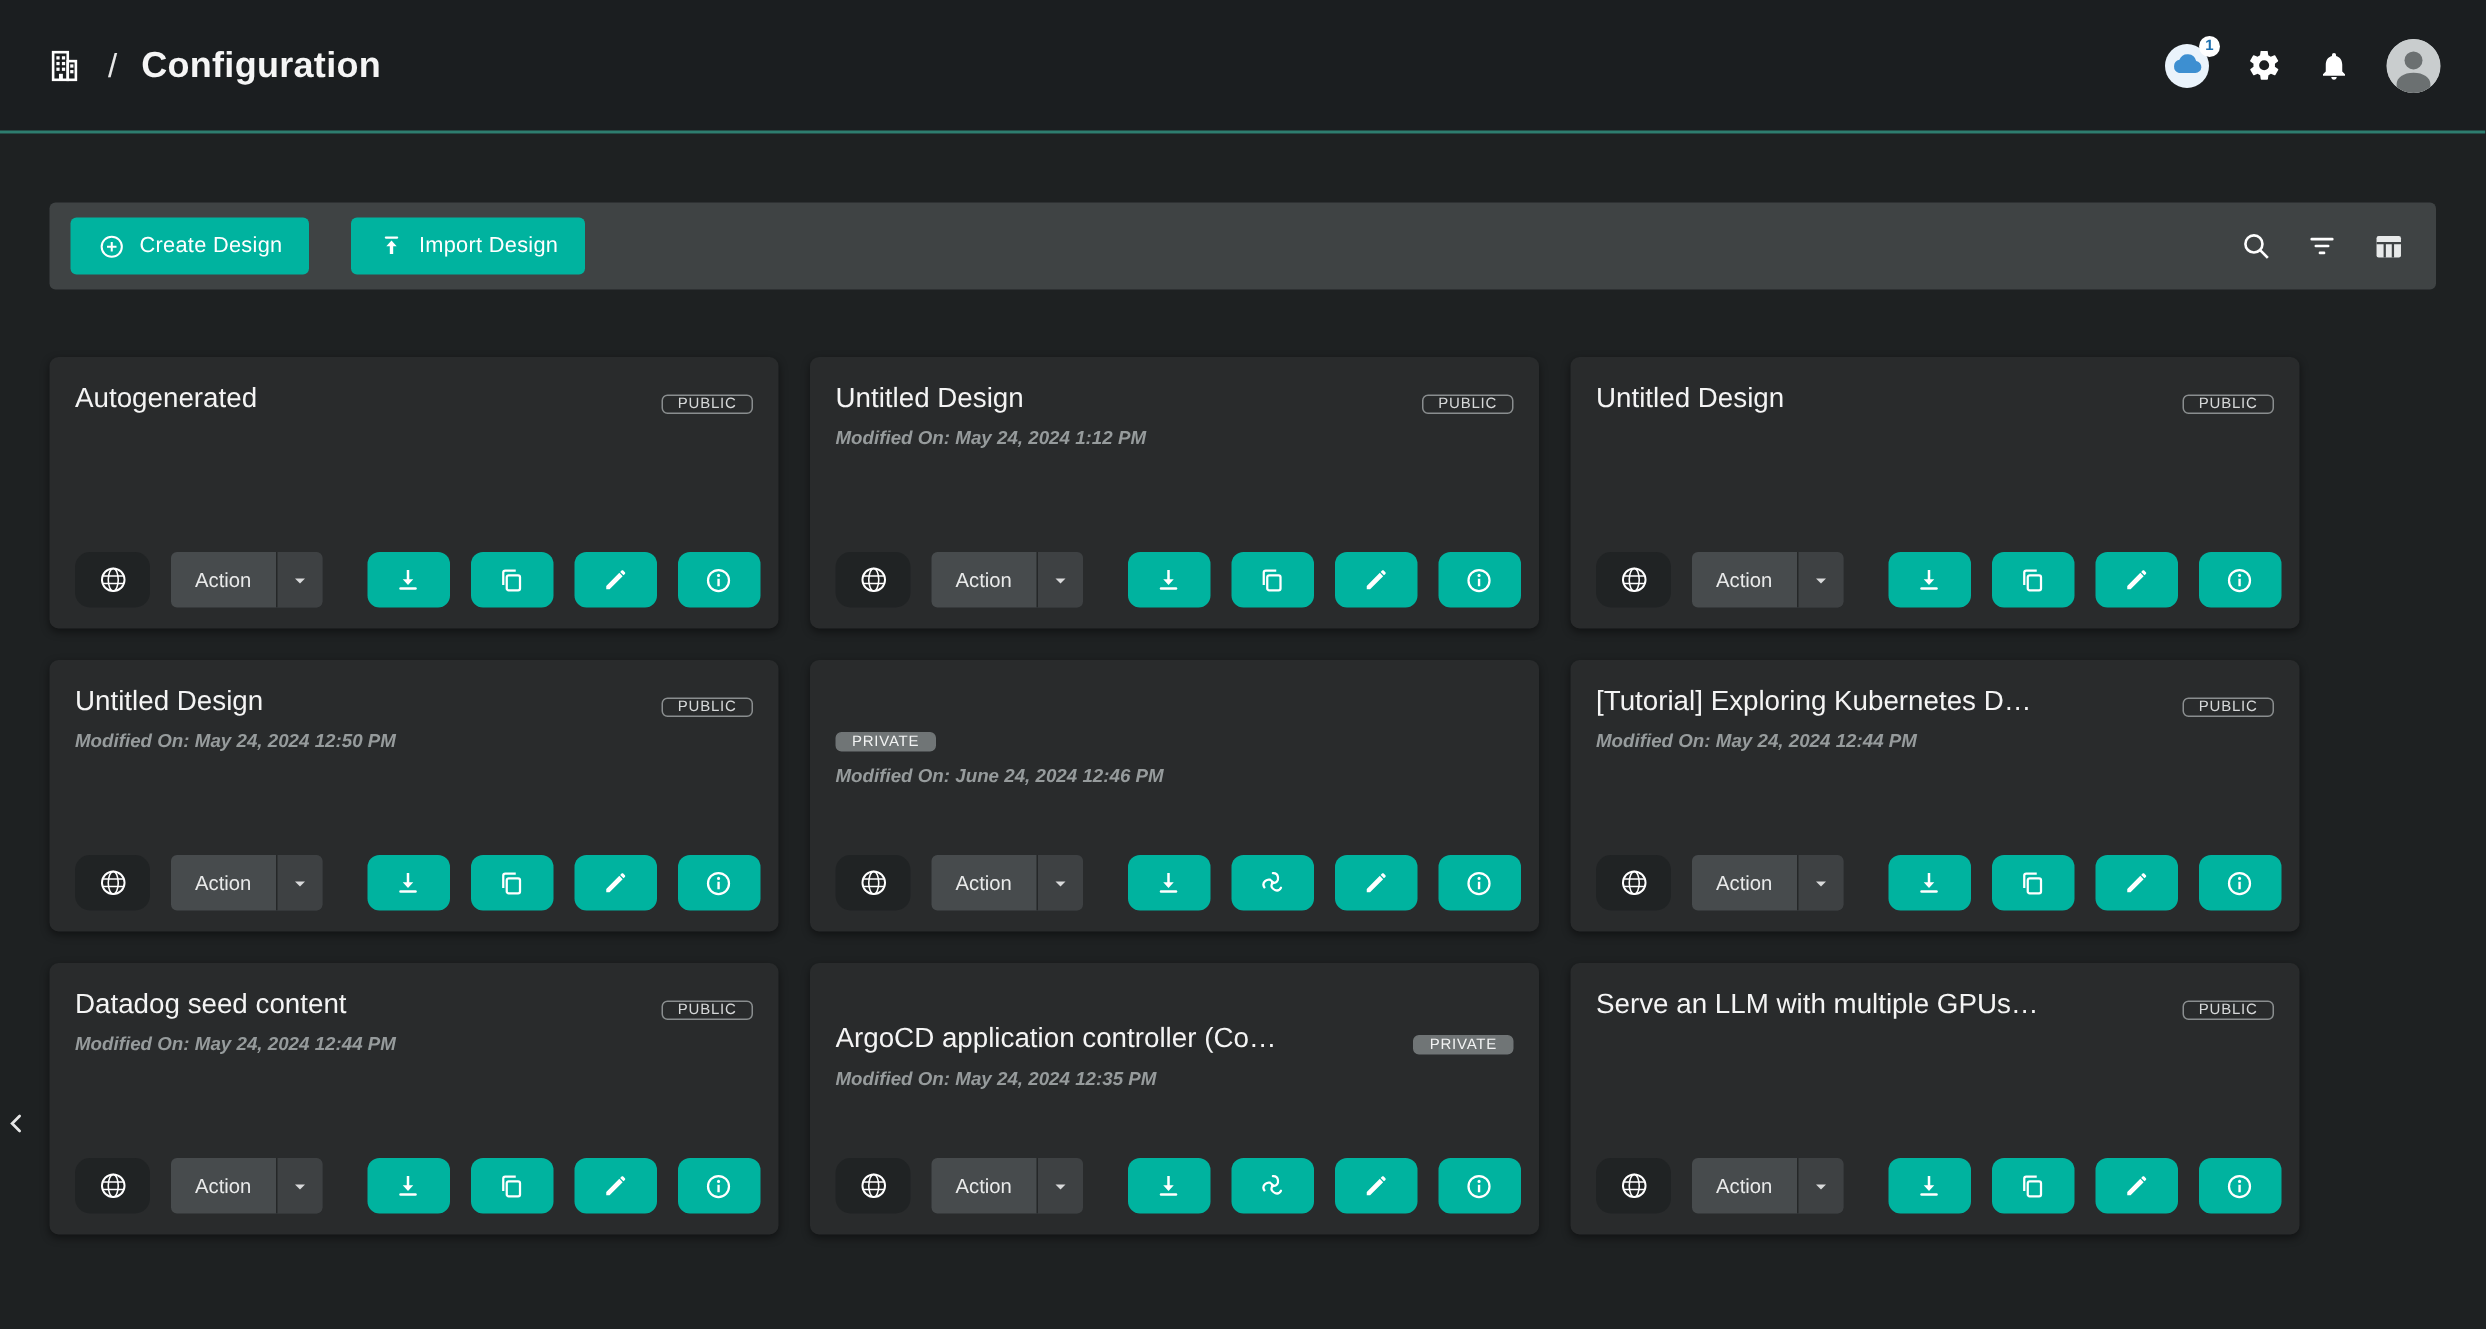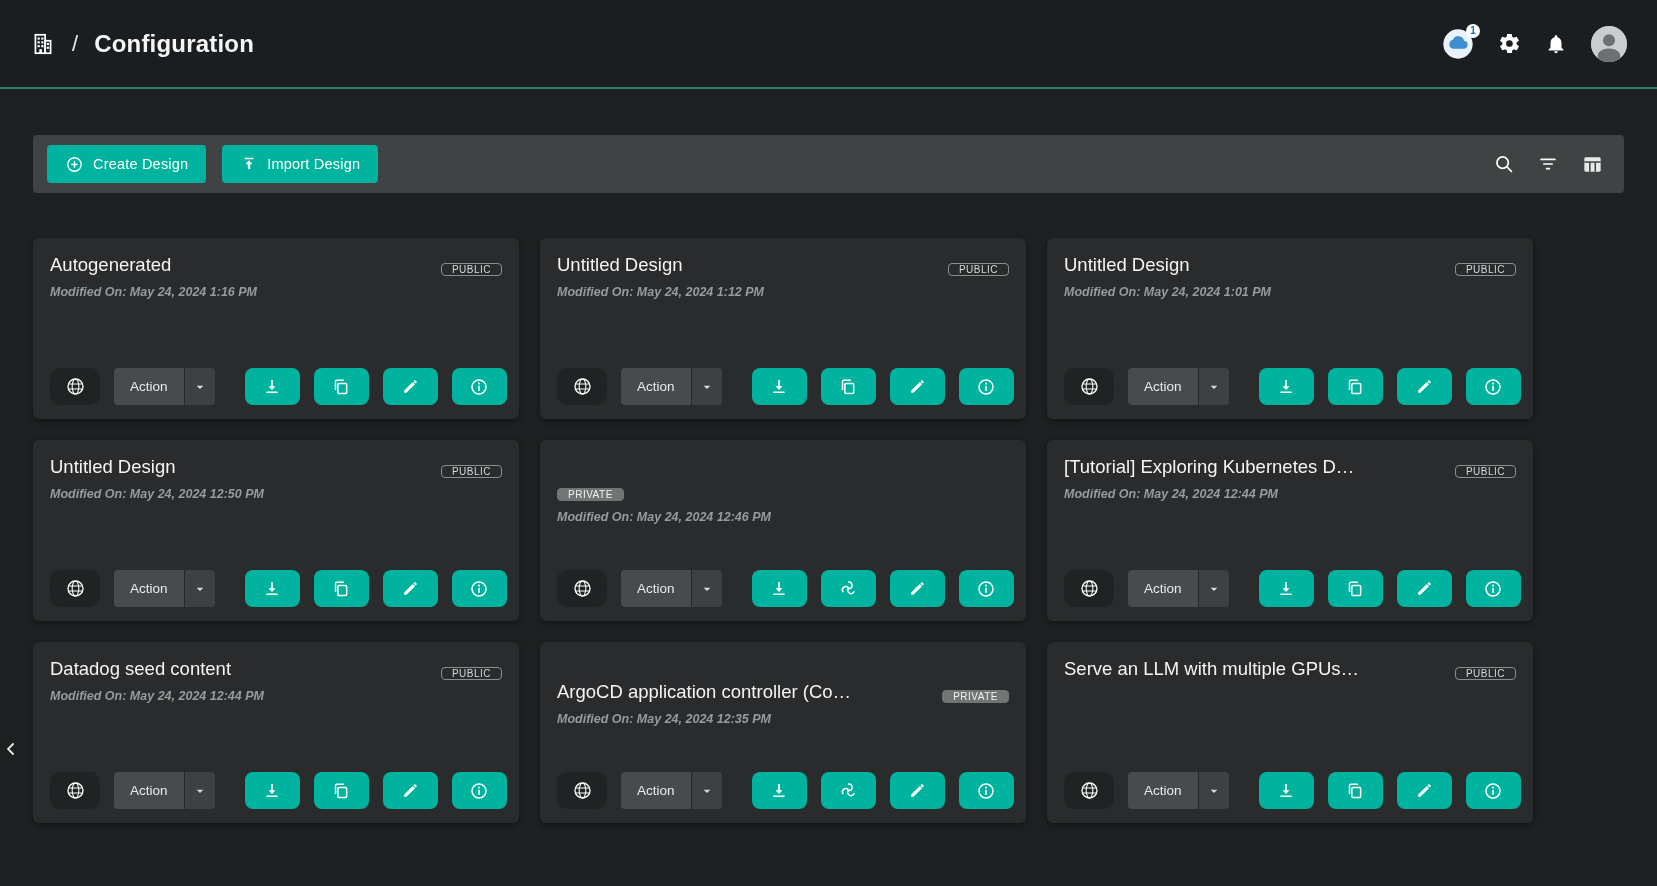--- a/index.html
+++ b/index.html
@@ -21,21 +21,21 @@
   .cloud-wrap{position:relative;width:32px;height:32px;}
   .notif-count{
     position:absolute;top:-4px;right:-6px;background:#ffffff;color:#1c6fae;
     font-size:10px;font-weight:700;border-radius:9px;min-width:14px;height:14px;
     display:flex;align-items:center;justify-content:center;padding:0 3px;box-sizing:border-box;
   }
   .avatar{width:36px;height:36px;border-radius:50%;overflow:hidden;background:#c9cdce;display:flex;}
   
   .toolbar{
     margin:46px 33px 0;height:58px;background:#3f4344;border-radius:4px;
-    display:flex;align-items:center;padding:0 14px;box-sizing:border-box;gap:16px;
+    display:flex;align-items:center;padding:0 14px;box-sizing:border-box;gap:28px;
   }
   .teal-btn{
     display:flex;align-items:center;gap:9px;background:#00B39F;color:#fff;
     border:none;border-radius:4px;height:38px;padding:0 18px;font-size:14.5px;
     font-family:inherit;cursor:pointer;letter-spacing:.2px;
   }
   .toolbar-right{margin-left:auto;display:flex;align-items:center;gap:22px;padding-right:6px;}
   .tool-icon-btn{background:none;border:none;padding:0;cursor:pointer;display:flex;align-items:center;}
   
   .design-grid{
@@ -190,21 +190,20 @@
     </button>
   </div>
 </div>
 
 <main class="design-grid">
   <section class="card">
     <div class="card-head">
       <div class="card-title">Autogenerated</div>
       <div class="badge badge-public">PUBLIC</div>
     </div>
-    <div class="card-modified">Modified On: May 24, 2024 1:16 PM</div>
     <div class="card-actions">
       <button class="icon-btn dark-globe">
         <span style="display:flex;">
           <svg width="21" height="21" viewBox="0 0 24 24">
             <circle cx="12" cy="12" r="8.6" fill="none" stroke="#fff" stroke-width="1.5"></circle>
             <ellipse cx="12" cy="12" rx="3.8" ry="8.6" fill="none" stroke="#fff" stroke-width="1.2"></ellipse>
             <path d="M4 9.2h16M4 14.8h16" stroke="#fff" stroke-width="1.2" fill="none"></path>
           </svg>
         </span>
       </button>
@@ -318,21 +317,20 @@
         </span>
       </button>
     </div>
   </section>
 
   <section class="card">
     <div class="card-head">
       <div class="card-title">Untitled Design</div>
       <div class="badge badge-public">PUBLIC</div>
     </div>
-    <div class="card-modified">Modified On: May 24, 2024 1:01 PM</div>
     <div class="card-actions">
       <button class="icon-btn dark-globe">
         <span style="display:flex;">
           <svg width="21" height="21" viewBox="0 0 24 24">
             <circle cx="12" cy="12" r="8.6" fill="none" stroke="#fff" stroke-width="1.5"></circle>
             <ellipse cx="12" cy="12" rx="3.8" ry="8.6" fill="none" stroke="#fff" stroke-width="1.2"></ellipse>
             <path d="M4 9.2h16M4 14.8h16" stroke="#fff" stroke-width="1.2" fill="none"></path>
           </svg>
         </span>
       </button>
@@ -445,21 +443,21 @@
           </svg>
         </span>
       </button>
     </div>
   </section>
 
   <section class="card">
     <div class="card-head">
       <div class="badge badge-private">PRIVATE</div>
     </div>
-    <div class="card-modified">Modified On: May 24, 2024 12:46 PM</div>
+    <div class="card-modified">Modified On: June 24, 2024 12:46 PM</div>
     <div class="card-actions">
       <button class="icon-btn dark-globe">
         <span style="display:flex;">
           <svg width="21" height="21" viewBox="0 0 24 24">
             <circle cx="12" cy="12" r="8.6" fill="none" stroke="#fff" stroke-width="1.5"></circle>
             <ellipse cx="12" cy="12" rx="3.8" ry="8.6" fill="none" stroke="#fff" stroke-width="1.2"></ellipse>
             <path d="M4 9.2h16M4 14.8h16" stroke="#fff" stroke-width="1.2" fill="none"></path>
           </svg>
         </span>
       </button>

